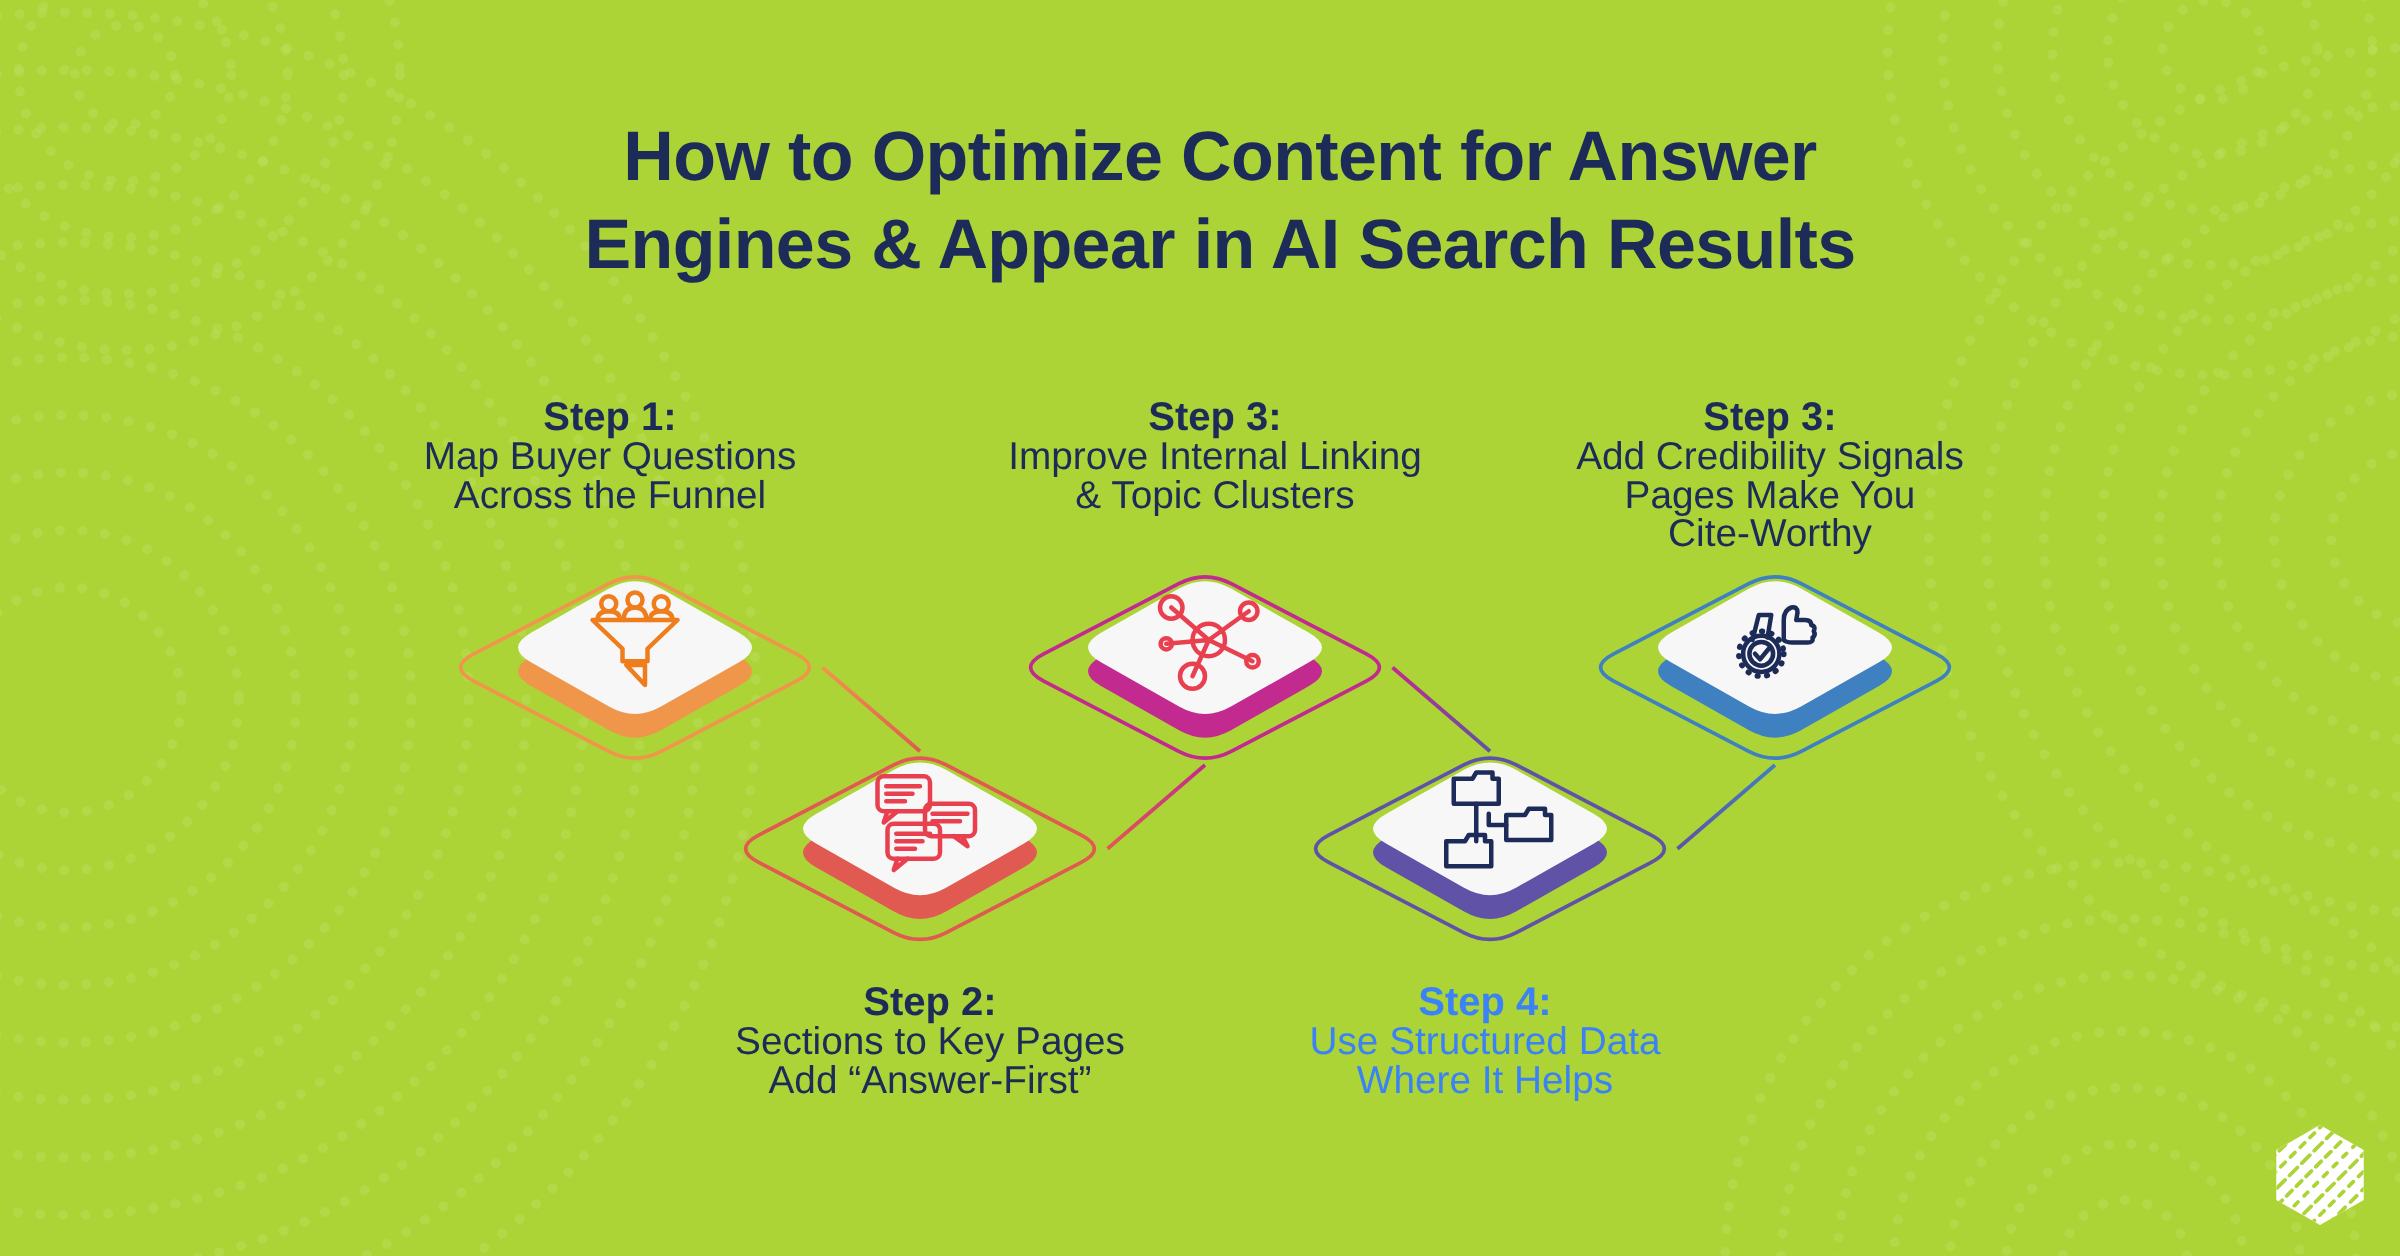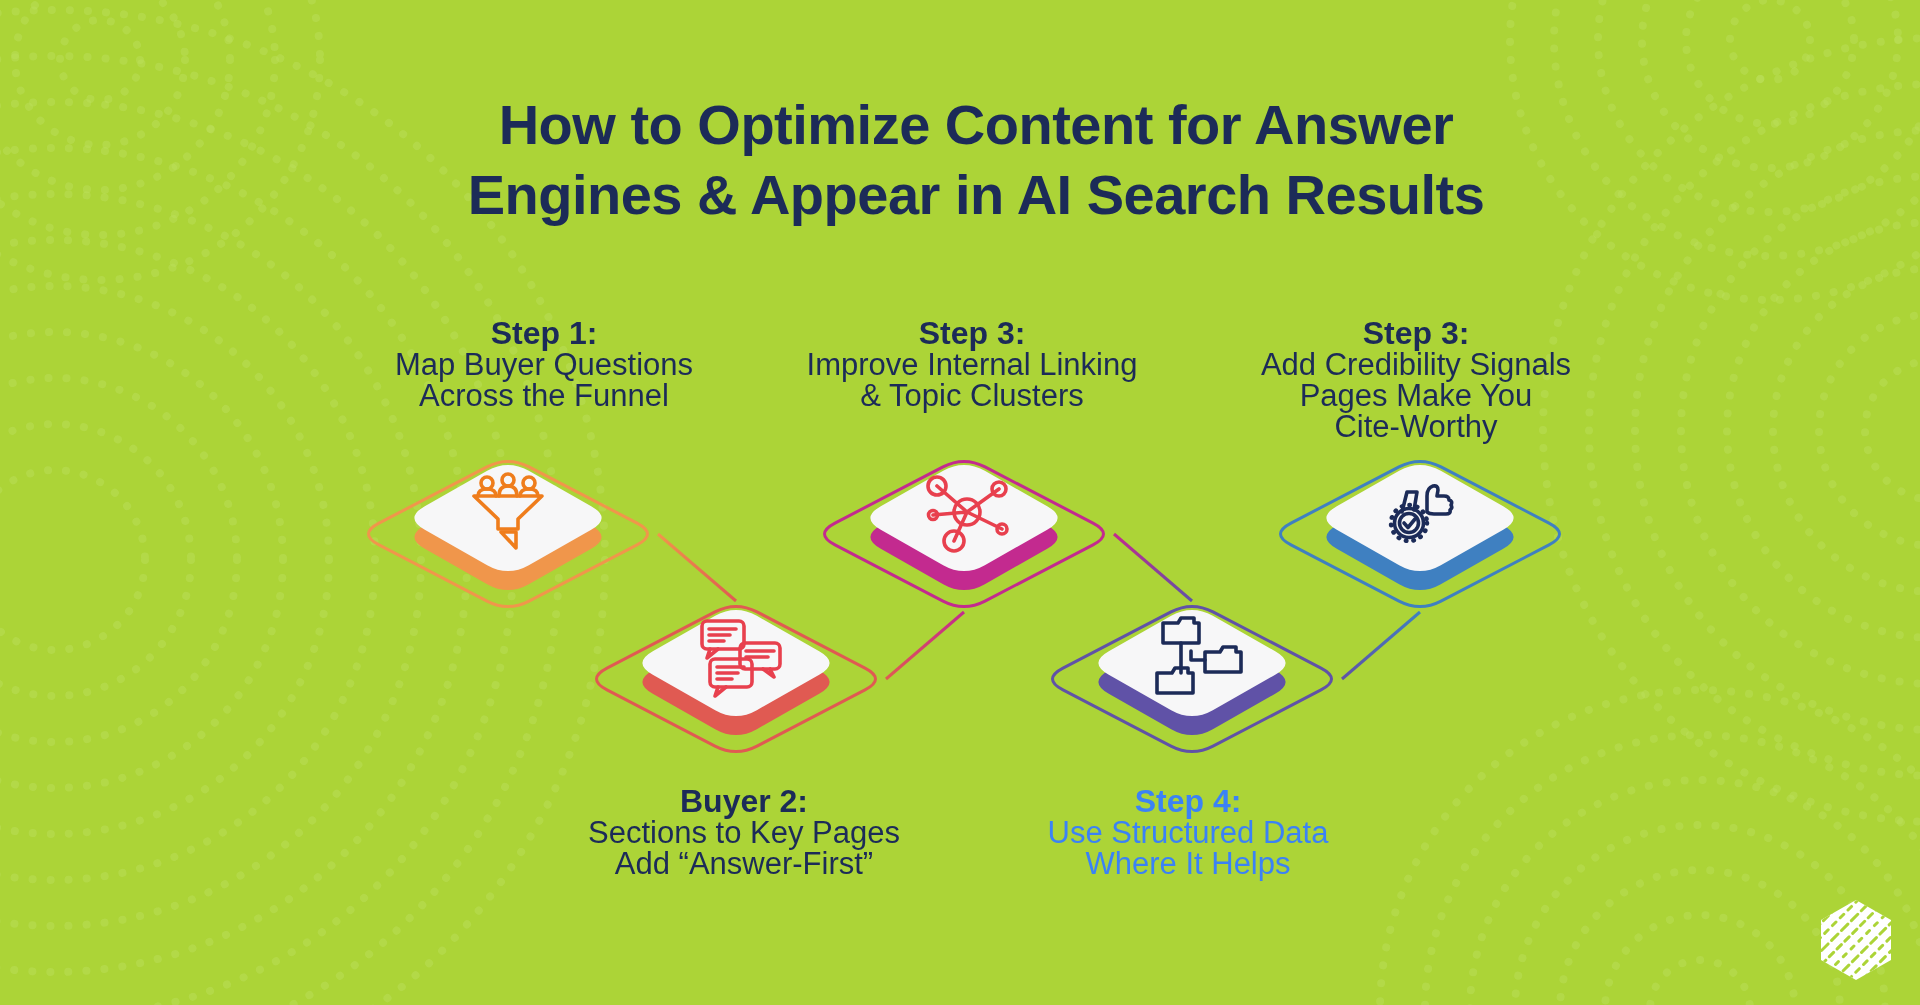--- a/index.html
+++ b/index.html
@@ -3,21 +3,21 @@
 <meta charset="utf-8">
 <style>
   html,body{margin:0;padding:0;}
   body{width:1920px;height:1005px;overflow:hidden;font-family:"Liberation Sans","DejaVu Sans",sans-serif;}
   .canvas{position:relative;width:1920px;height:1005px;}
   .bg-svg{position:absolute;left:0;top:0;}
   .title{position:absolute;left:0;top:90px;width:1920px;text-align:center;
          font-weight:bold;font-size:56px;line-height:70px;letter-spacing:-0.5px;padding-left:16px;}
   .step-label{position:absolute;width:480px;text-align:center;font-size:31px;line-height:31px;transform:translateX(-50%);}
   .step-label .hd{font-weight:bold;font-size:32px;}
-  .lbl-1{left:544px;top:318px;text-align:center;}
+  .lbl-1{left:488px;top:318px;text-align:center;}
   .lbl-2{left:744px;top:786px;}
   .lbl-3{left:972px;top:318px;}
   .lbl-4{left:1188px;top:786px;}
   .lbl-5{left:1416px;top:318px;}
   #dots circle{fill:none;stroke-dasharray:0.1 18;stroke-width:8;stroke-linecap:round;opacity:0.45;}
   .outline{fill:none;stroke-width:3;}
   .connector{fill:none;stroke-width:3;}
   .icon{fill:none;stroke-width:3.6;stroke-linecap:round;stroke-linejoin:round;}
 </style>
 </head>
@@ -191,21 +191,21 @@
     <div>Engines &amp; Appear in AI Search Results</div>
   </div>
 
   <div class="step-label lbl-1" style="color: rgb(28, 43, 88);">
     <div class="hd">Step 1:</div>
     <div>Map Buyer Questions</div>
     <div>Across the Funnel</div>
   </div>
 
   <div class="step-label lbl-2" style="color: rgb(28, 43, 88);">
-    <div class="hd">Buyer 2:</div>
+    <div class="hd">Step 2:</div>
     <div>Sections to Key Pages</div>
     <div>Add “Answer-First”</div>
   </div>
 
   <div class="step-label lbl-3" style="color: rgb(28, 43, 88);">
     <div class="hd">Step 3:</div>
     <div>Improve Internal Linking</div>
     <div>&amp; Topic Clusters</div>
   </div>
 

